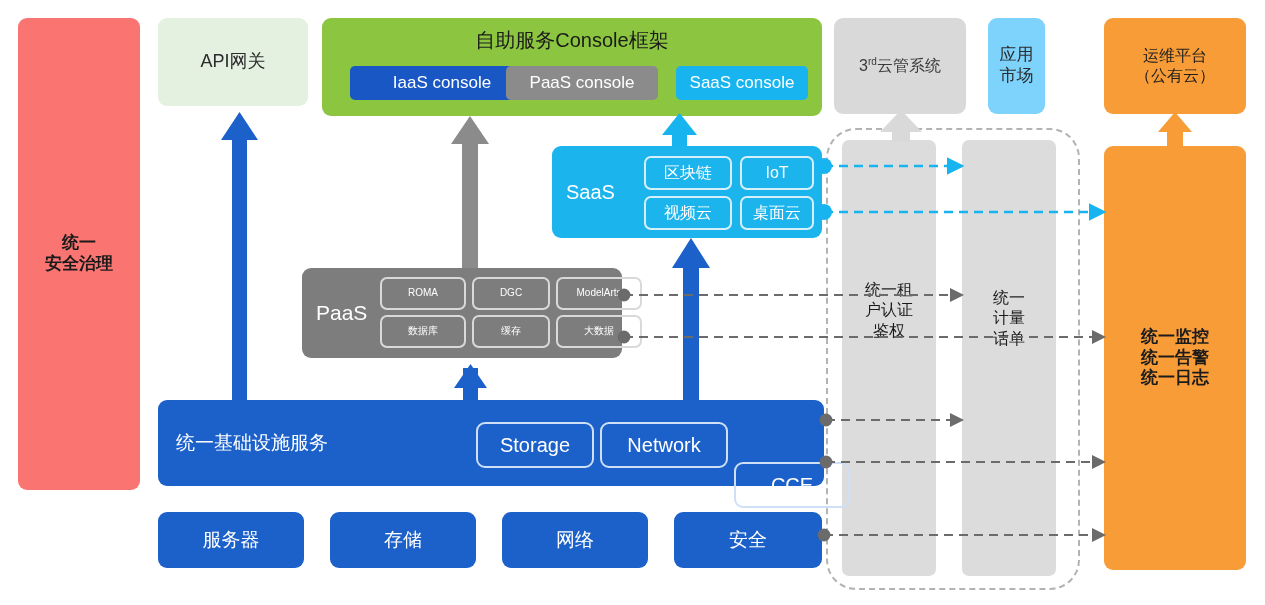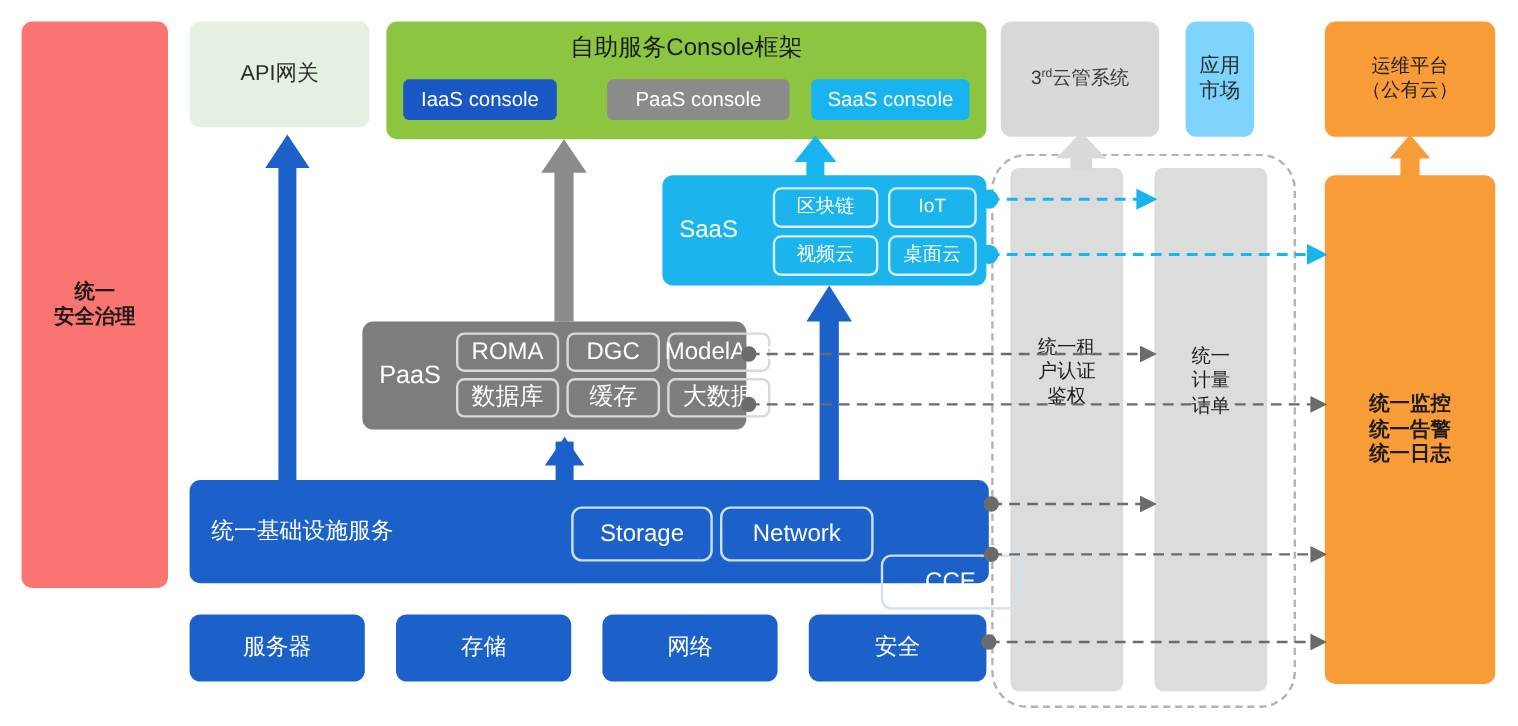--- a/index.html
+++ b/index.html
@@ -15,21 +15,21 @@
   .api-gw{left:158px;top:18px;width:150px;height:88px;background:#e4f0e0;border-radius:9px;
           color:#2b2b2b;font-size:18px;}
 
   
   .console-frame{left:322px;top:18px;width:500px;height:98px;background:#8cc540;border-radius:9px;
                  display:block;}
   .console-title{position:absolute;left:0;top:10px;width:100%;text-align:center;color:#1b1b1b;
                  font-size:20px;}
   .console-chip{position:absolute;top:48px;height:34px;border-radius:5px;display:flex;
                 align-items:center;justify-content:center;color:#fff;font-size:17px;}
-  .chip-iaas{left:14px;width:128px;background:#1857c4;}
+  .chip-iaas{left:28px;width:152px;background:#1857c4;padding-left:16px;}
   .chip-paas{left:184px;width:152px;background:#8b8b8b;}
   .chip-saas{left:354px;width:132px;background:#18b4ef;}
 
   
   .thirdp{left:834px;top:18px;width:132px;height:96px;background:#d9d9d9;border-radius:9px;
           color:#3a3a3a;font-size:16px;}
   .thirdp sup{font-size:10px;vertical-align:super;}
   .appmkt{left:988px;top:18px;width:57px;height:96px;background:#7dd3fc;border-radius:9px;
           color:#2b2b2b;font-size:17px;}
 
@@ -46,21 +46,21 @@
              display:flex;align-items:center;justify-content:center;color:#fff;font-size:16px;}
   .sc1{left:92px;top:10px;width:84px;}
   .sc2{left:188px;top:10px;width:70px;}
   .sc3{left:92px;top:50px;width:84px;}
   .sc4{left:188px;top:50px;width:70px;}
 
   
   .paas{left:302px;top:268px;width:320px;height:90px;background:#7d7d7d;border-radius:9px;display:block;}
   .paas-label{position:absolute;left:14px;top:50%;transform:translateY(-50%);color:#fff;font-size:21px;}
   .paas-chip{position:absolute;height:29px;border:2px solid #d9d9d9;border-radius:7px;
-             display:flex;align-items:center;justify-content:center;color:#fff;font-size:20px;}
+             display:flex;align-items:center;justify-content:center;color:#fff;font-size:10px;}
   .pc1{left:78px;top:9px;width:82px;}
   .pc2{left:170px;top:9px;width:74px;}
   .pc3{left:254px;top:9px;width:82px;}
   .pc4{left:78px;top:47px;width:82px;}
   .pc5{left:170px;top:47px;width:74px;}
   .pc6{left:254px;top:47px;width:82px;}
 
   
   .infra{left:158px;top:400px;width:666px;height:86px;background:#1b61c9;border-radius:9px;display:block;}
   .infra-label{position:absolute;left:18px;top:50%;transform:translateY(-50%);color:#fff;font-size:19px;}

